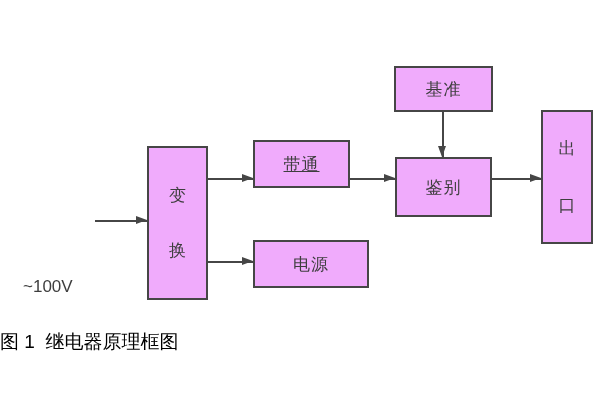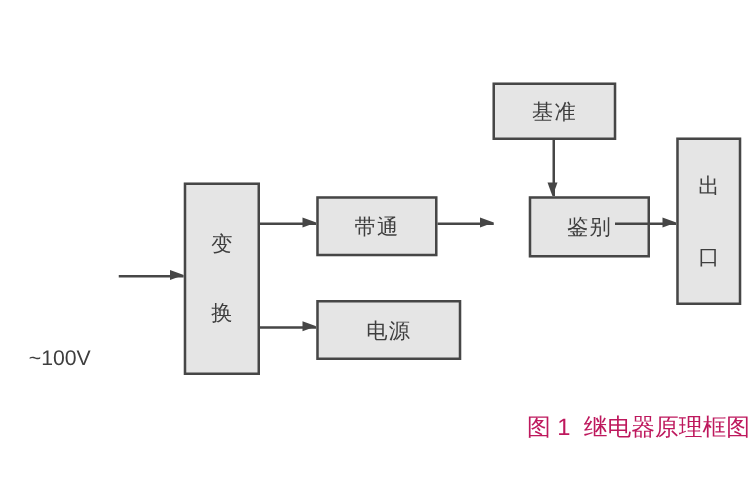--- a/index.html
+++ b/index.html
@@ -12,21 +12,21 @@
     width: 600px;
     height: 400px;
     background: #ffffff;
     overflow: hidden;
     font-family: "Liberation Sans", "DejaVu Sans", sans-serif;
     color: #3e3e3e;
   }
   .block {
     position: absolute;
     border: 2px solid #464646;
-    background: #e5e5e5;
+    background: #f0abfc;
     box-sizing: border-box;
     display: flex;
     align-items: center;
     justify-content: center;
     font-size: 17px;
     color: #3e3e3e;
     text-align: center;
   }
   .vlabel {
     white-space: pre-line;
@@ -75,30 +75,30 @@
     font-size: 17px;
     line-height: 34px;
     color: #3e3e3e;
     white-space: pre;
   }
   .caption {
     position: absolute;
     left: 0;
     right: 0;
     top: 329px;
-    text-align: right;
+    text-align: left;
     font-size: 19px;
-    color: #be185d;
+    color: #000000;
     white-space: pre;
   }
   
   #blk-transform     { left: 147px; top: 146px; width: 61px; height: 154px; }
-  #blk-bandpass      { left: 253px; top: 157px; width: 97px; height: 48px; }
+  #blk-bandpass      { left: 253px; top: 140px; width: 97px; height: 48px; text-decoration: underline; }
   #blk-reference     { left: 394px; top: 66px;  width: 99px; height: 46px; }
-  #blk-discriminator { left: 395px; top: 157px; width: 97px; height: 49px; margin-left: 28px; }
+  #blk-discriminator { left: 395px; top: 157px; width: 97px; height: 60px; }
   #blk-output        { left: 541px; top: 110px; width: 52px; height: 134px; }
   #blk-power         { left: 253px; top: 240px; width: 116px; height: 48px; }
   #arr-input  { left: 95px;  top: 220px; width: 52px; }
   #arr-t2b    { left: 208px; top: 178px; width: 45px; }
   #arr-b2d    { left: 350px; top: 178px; width: 45px; }
   #arr-d2o    { left: 492px; top: 178px; width: 49px; }
   #arr-t2p    { left: 208px; top: 261px; width: 45px; }
   #arr-ref2d  { left: 442px; top: 112px; height: 45px; }
 </style>
 </head>

